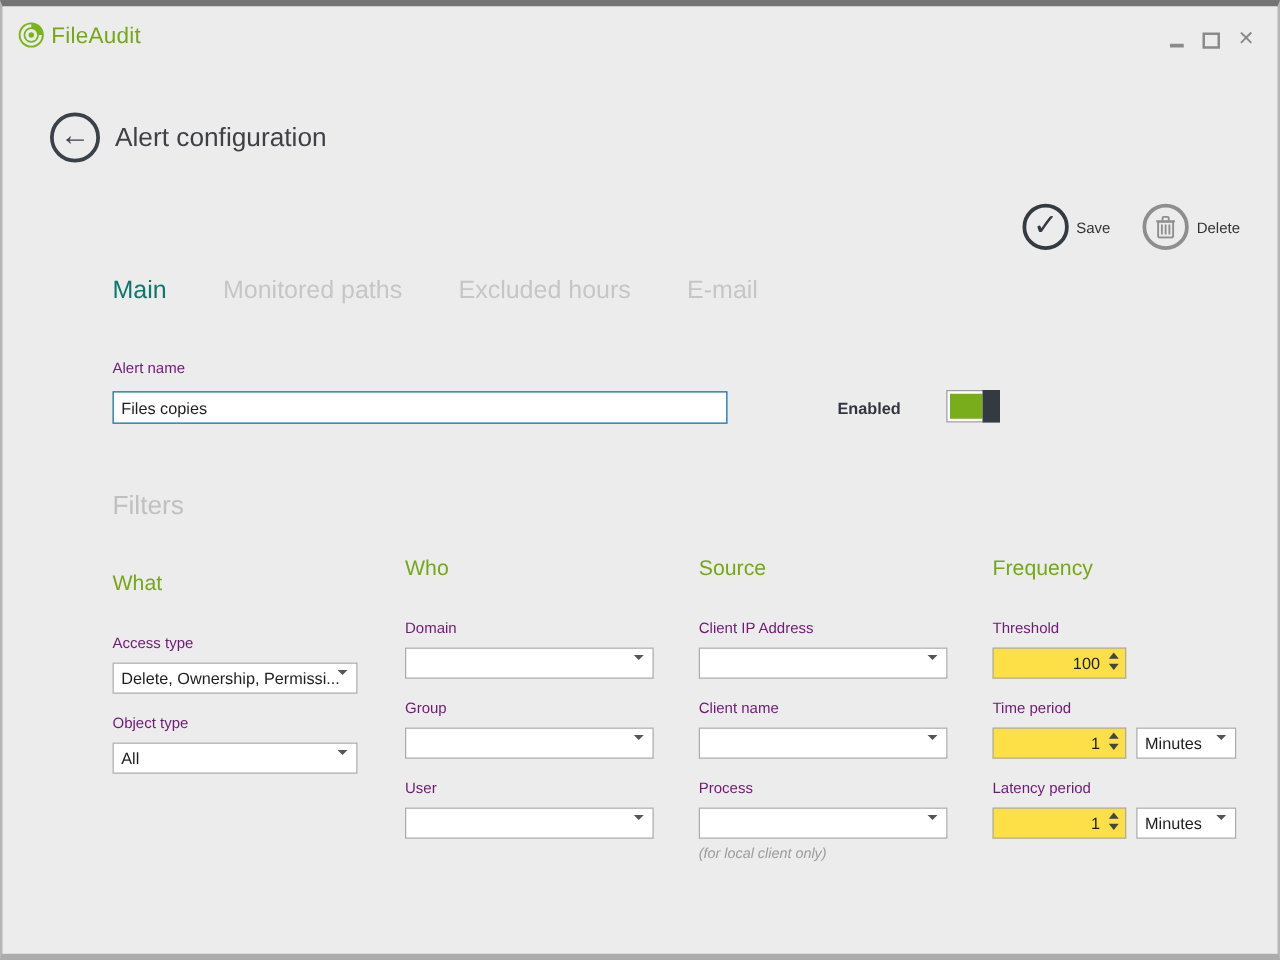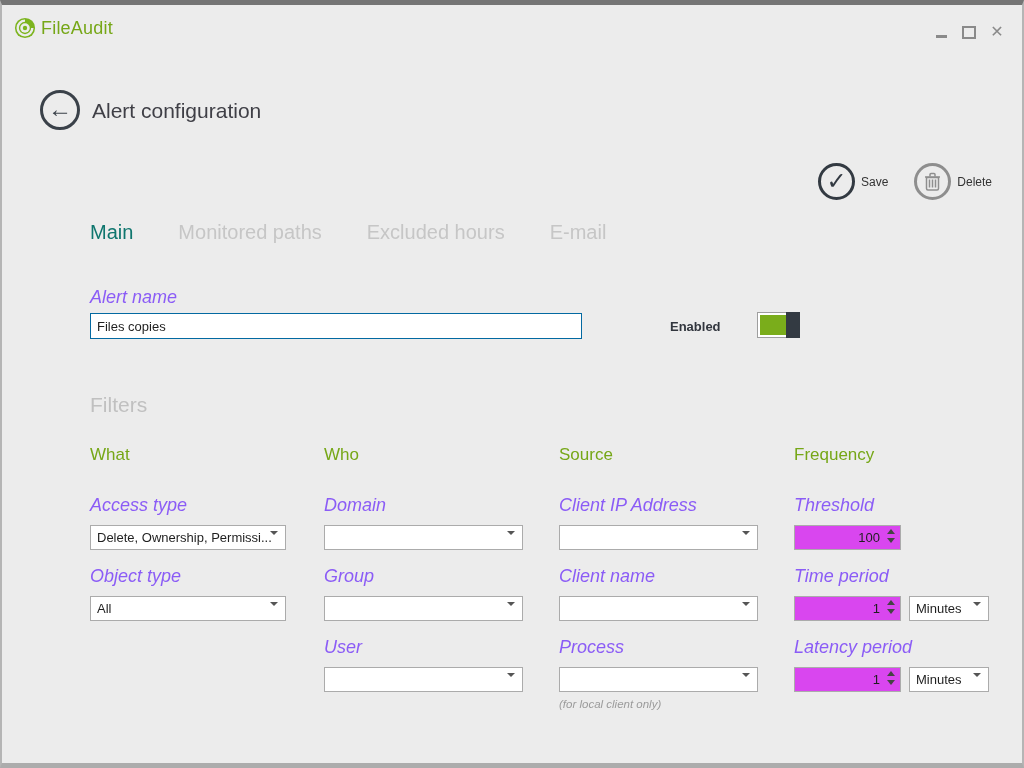--- a/index.html
+++ b/index.html
@@ -44,55 +44,55 @@
   }
   .save-circle{border:3px solid #333A42;}
   .save-check{color:#333A42;font-size:24px;font-weight:bold;line-height:1;margin-top:-2px;}
   .delete-circle{border:3px solid #8E8E8E;}
   .action-label{font-size:12px;color:#333;}
   
   .tabs{position:absolute;left:88px;top:216px;display:flex;gap:45px;}
   .tab{font-size:20px;color:#C6C6C6;cursor:pointer;white-space:nowrap;}
   .tab.active{color:#0f766e;}
   
-  .field-label{font-size:18px;color:#8b5cf6;font-style:italic;}
+  .field-label{font-size:12px;color:#701a75;}
   .alert-name-label{position:absolute;left:88px;top:282px;}
   .alert-name-input{
     position:absolute;left:88px;top:308px;width:492px;height:26px;box-sizing:border-box;
     background:#fff;border:1px solid #0369a1;font-size:13px;color:#1F1F1F;
     padding:0 6px;font-family:inherit;outline:none;
   }
   .enabled-label{position:absolute;left:668px;top:314px;font-size:13px;font-weight:bold;color:#32363E;}
   .toggle{
     position:absolute;left:755px;top:307px;width:43px;height:26px;box-sizing:border-box;
     border:1px solid #9E9E9E;background:#fff;cursor:pointer;
   }
   .toggle-track{position:absolute;left:2px;top:2px;right:13px;bottom:2px;background:#7AAD1B;}
   .toggle-handle{position:absolute;right:-1px;top:-1px;width:14px;height:26px;background:#333A42;}
   
   .filters-heading{position:absolute;left:88px;top:388px;font-size:21px;color:#C0C0C0;}
   .fcol{position:absolute;top:440px;}
-  .fcol-what{left:88px;width:196px;}
+  .fcol-what{left:88px;width:196px;margin-top:12px;}
   .fcol-who{left:322px;width:199px;}
   .fcol-source{left:557px;width:199px;}
   .fcol-freq{left:792px;width:228px;}
   .fcol-title{font-size:17px;color:#76A717;margin-bottom:30px;}
   .fgroup{margin-bottom:16px;}
   .fgroup .field-label{display:block;margin-bottom:9px;}
   .combo{
     position:relative;height:25px;box-sizing:border-box;background:#fff;border:1px solid #ABABAB;
     font-size:13px;color:#1F1F1F;display:flex;align-items:center;padding:0 22px 0 6px;cursor:pointer;
     white-space:nowrap;overflow:hidden;
   }
   .combo-arrow{position:absolute;right:7px;top:50%;margin-top:-3px;width:8px;}
   .combo-arrow .bar{width:8px;height:1px;background:#555;margin:0 auto 1px auto;}
   .combo-arrow .tri{width:0;height:0;margin:0 auto;border-left:4px solid transparent;border-right:4px solid transparent;border-top:4px solid #555;}
   .freq-row{display:flex;gap:8px;align-items:flex-start;}
   .spinner{
-    position:relative;width:107px;height:25px;box-sizing:border-box;background:#d946ef;border:1px solid #ABABAB;
+    position:relative;width:107px;height:25px;box-sizing:border-box;background:#fde047;border:1px solid #ABABAB;
     display:flex;align-items:center;justify-content:flex-end;padding:0 20px 0 6px;
     font-size:13px;color:#1F1F1F;
   }
   .spin-arrows{position:absolute;right:5px;top:3px;display:flex;flex-direction:column;gap:4px;cursor:pointer;}
   .spin-up{width:0;height:0;border-left:4px solid transparent;border-right:4px solid transparent;border-bottom:5px solid #444;}
   .spin-down{width:0;height:0;border-left:4px solid transparent;border-right:4px solid transparent;border-top:5px solid #444;}
   .unit-combo{width:80px;}
   .combo.w-full{width:100%;}
   .note{font-style:italic;font-size:11.5px;color:#9B9B9B;margin-top:6px;}
 </style>

